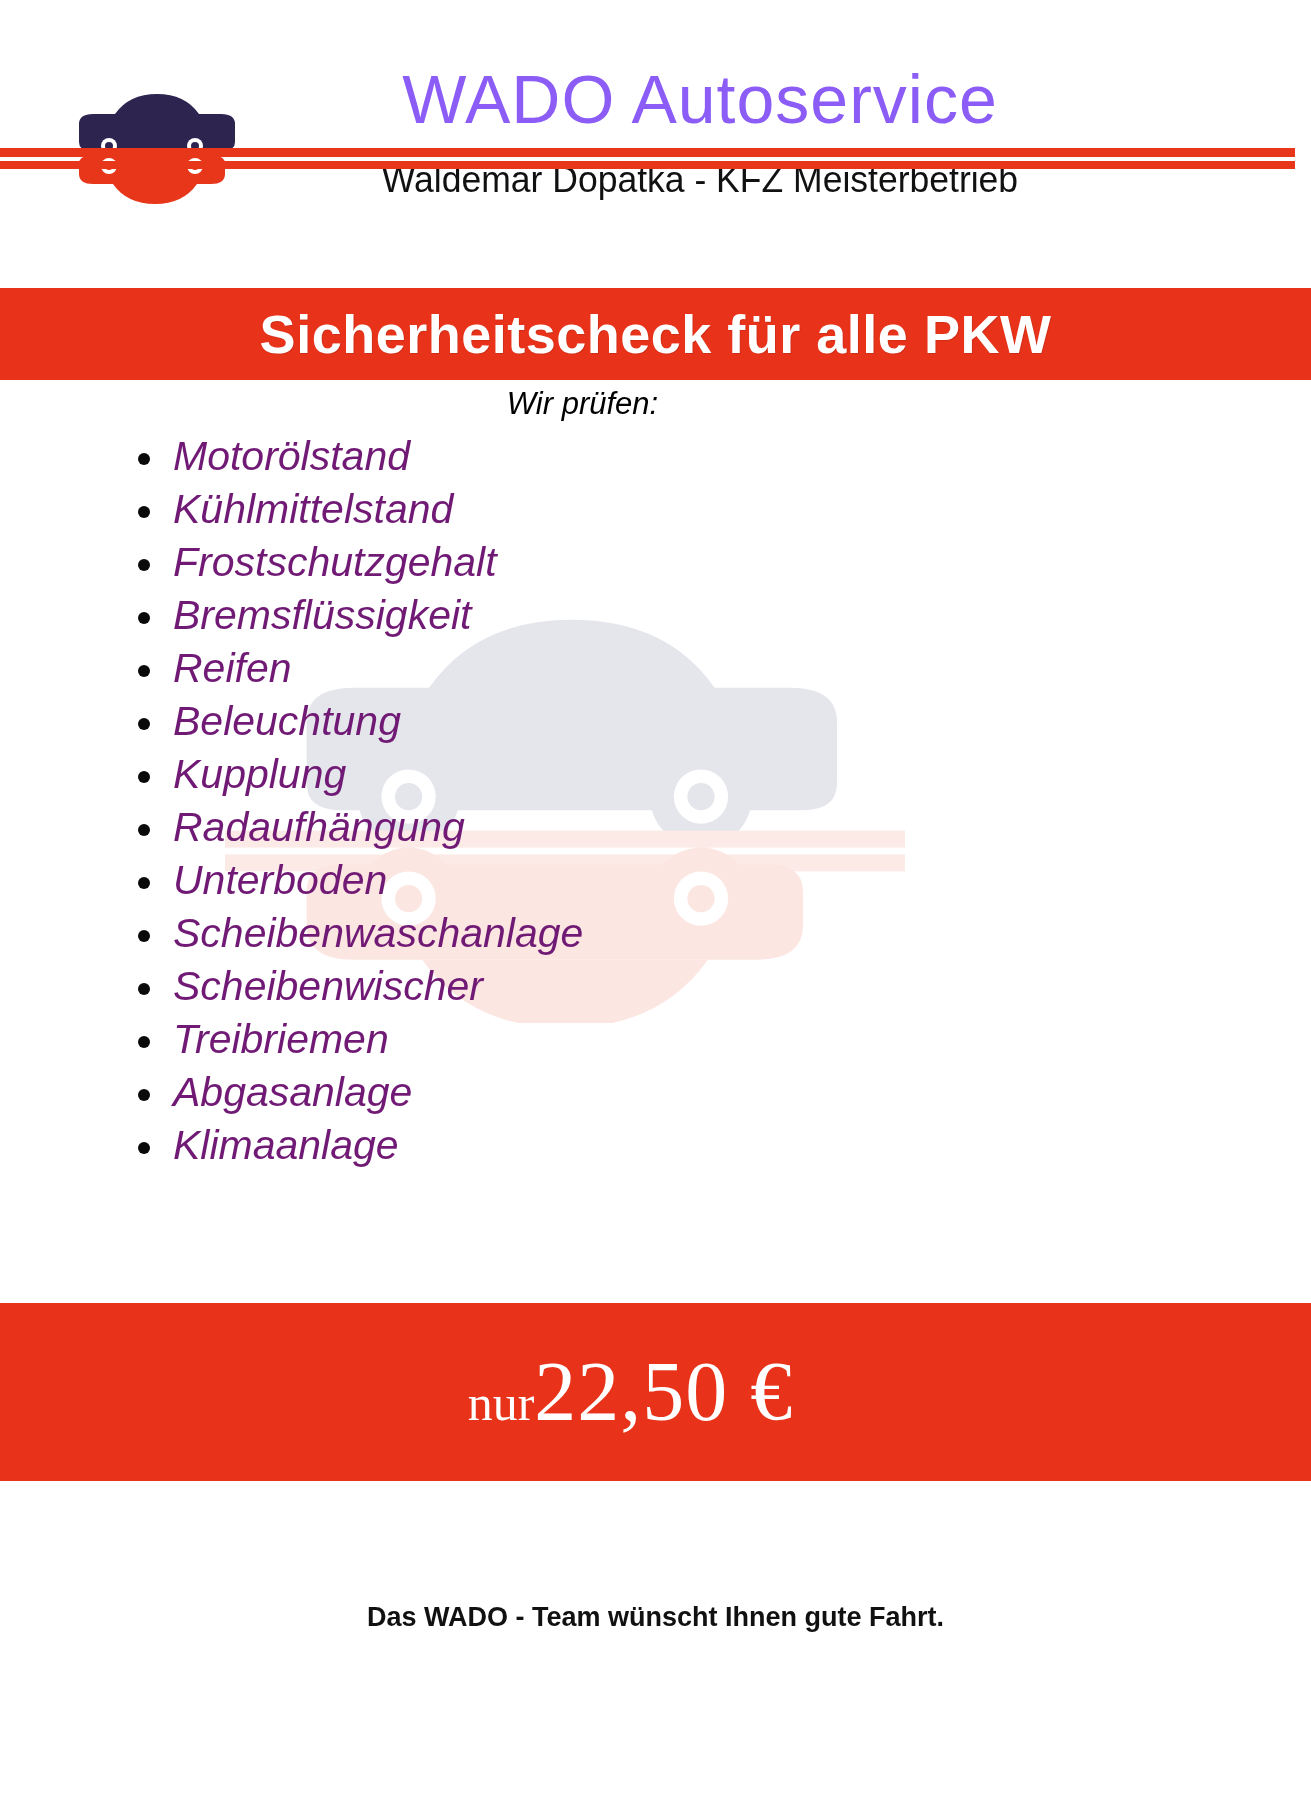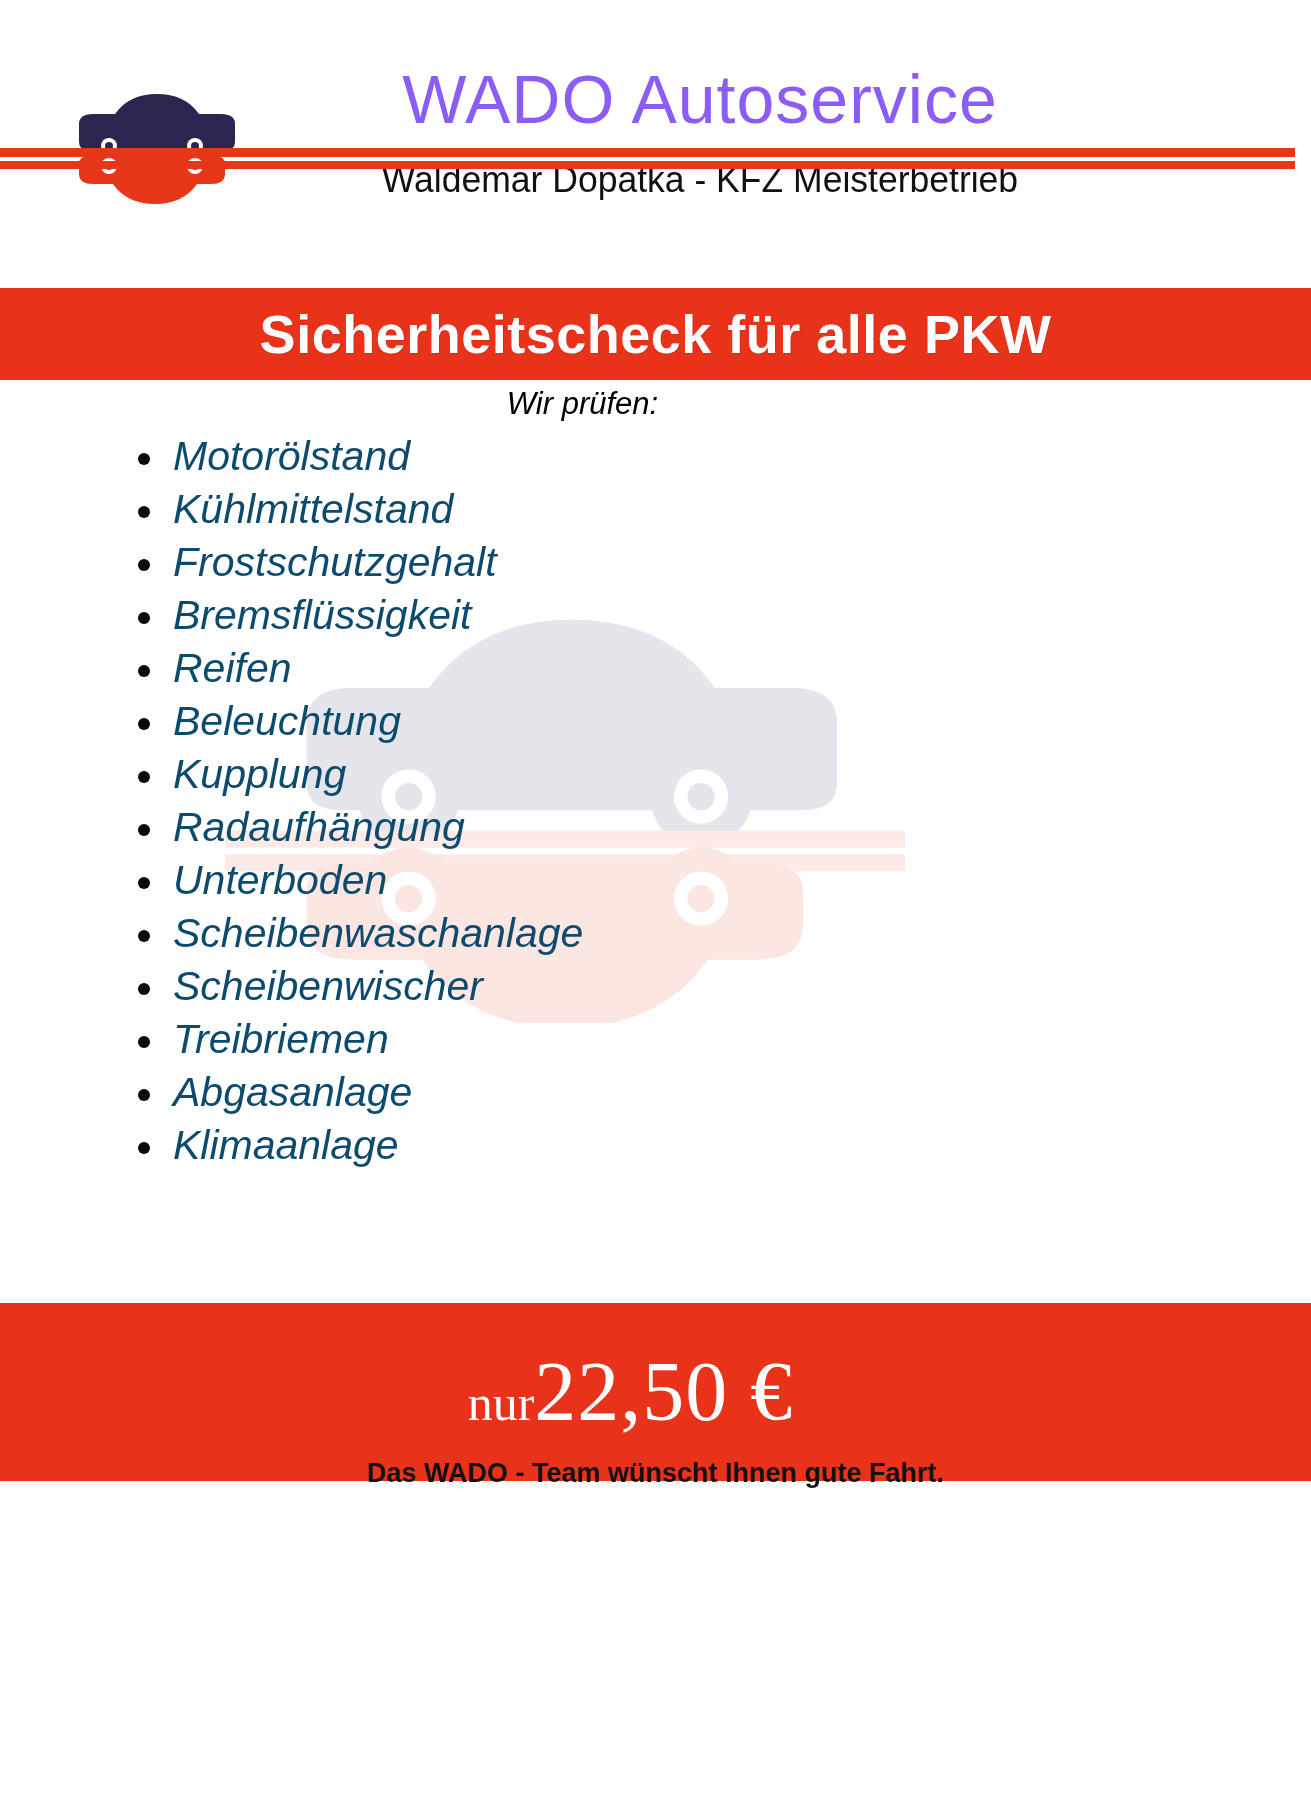--- a/index.html
+++ b/index.html
@@ -138,21 +138,21 @@
     margin: 0;
     padding: 0;
     list-style: none;
   }
   .check-list li {
     position: relative;
     padding-left: 38px;
     height: 53px;
     font-size: 41px;
     line-height: 53px;
-    color: #0c4a6e;
+    color: #701a75;
     white-space: nowrap;
   }
   .check-list li::before {
     content: "";
     position: absolute;
     left: 3px;
     top: 23px;
     width: 12px;
     height: 12px;
     background: #0a0a0a;
@@ -185,21 +185,21 @@
   .price-value {
     font-size: 84px;
     line-height: 92px;
     letter-spacing: 1px;
   }
 
   
   .footer {
     position: absolute;
     left: 0;
-    top: 1456px;
+    top: 1600px;
     width: 1311px;
     text-align: center;
     font-size: 27px;
     line-height: 34px;
     color: #111;
     font-weight: bold;
   }
 </style>
 </head>
 <body>

